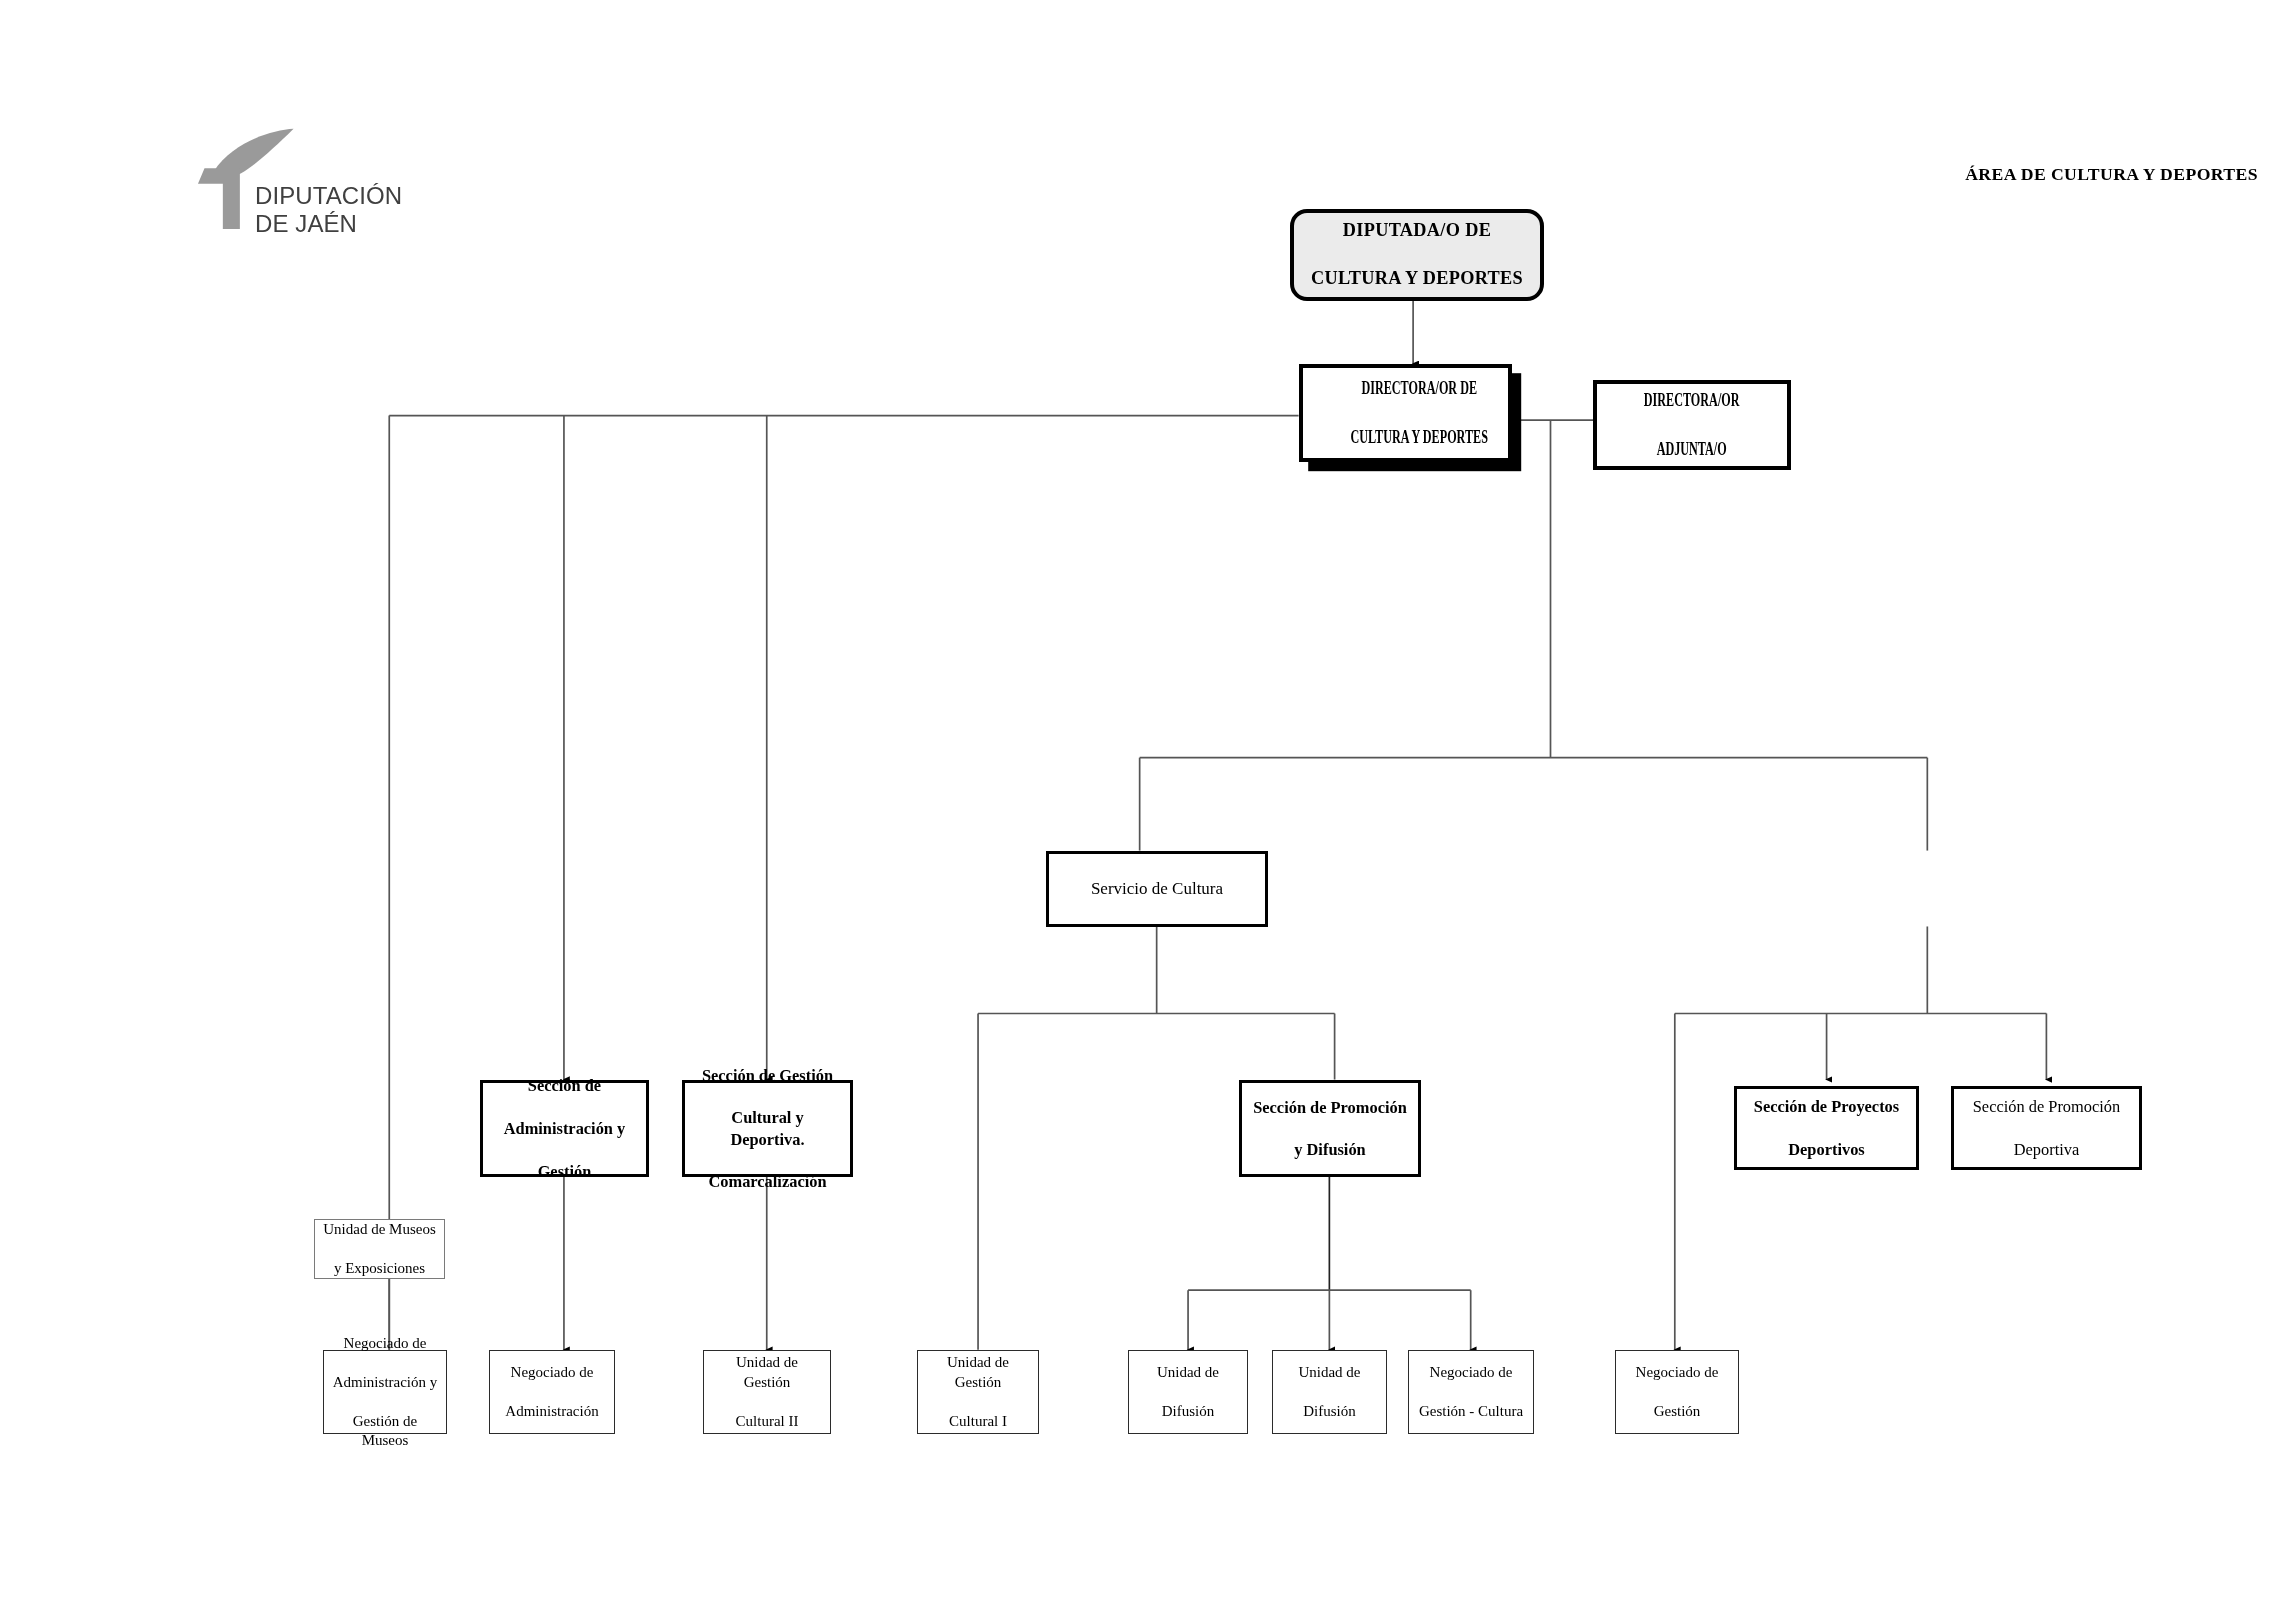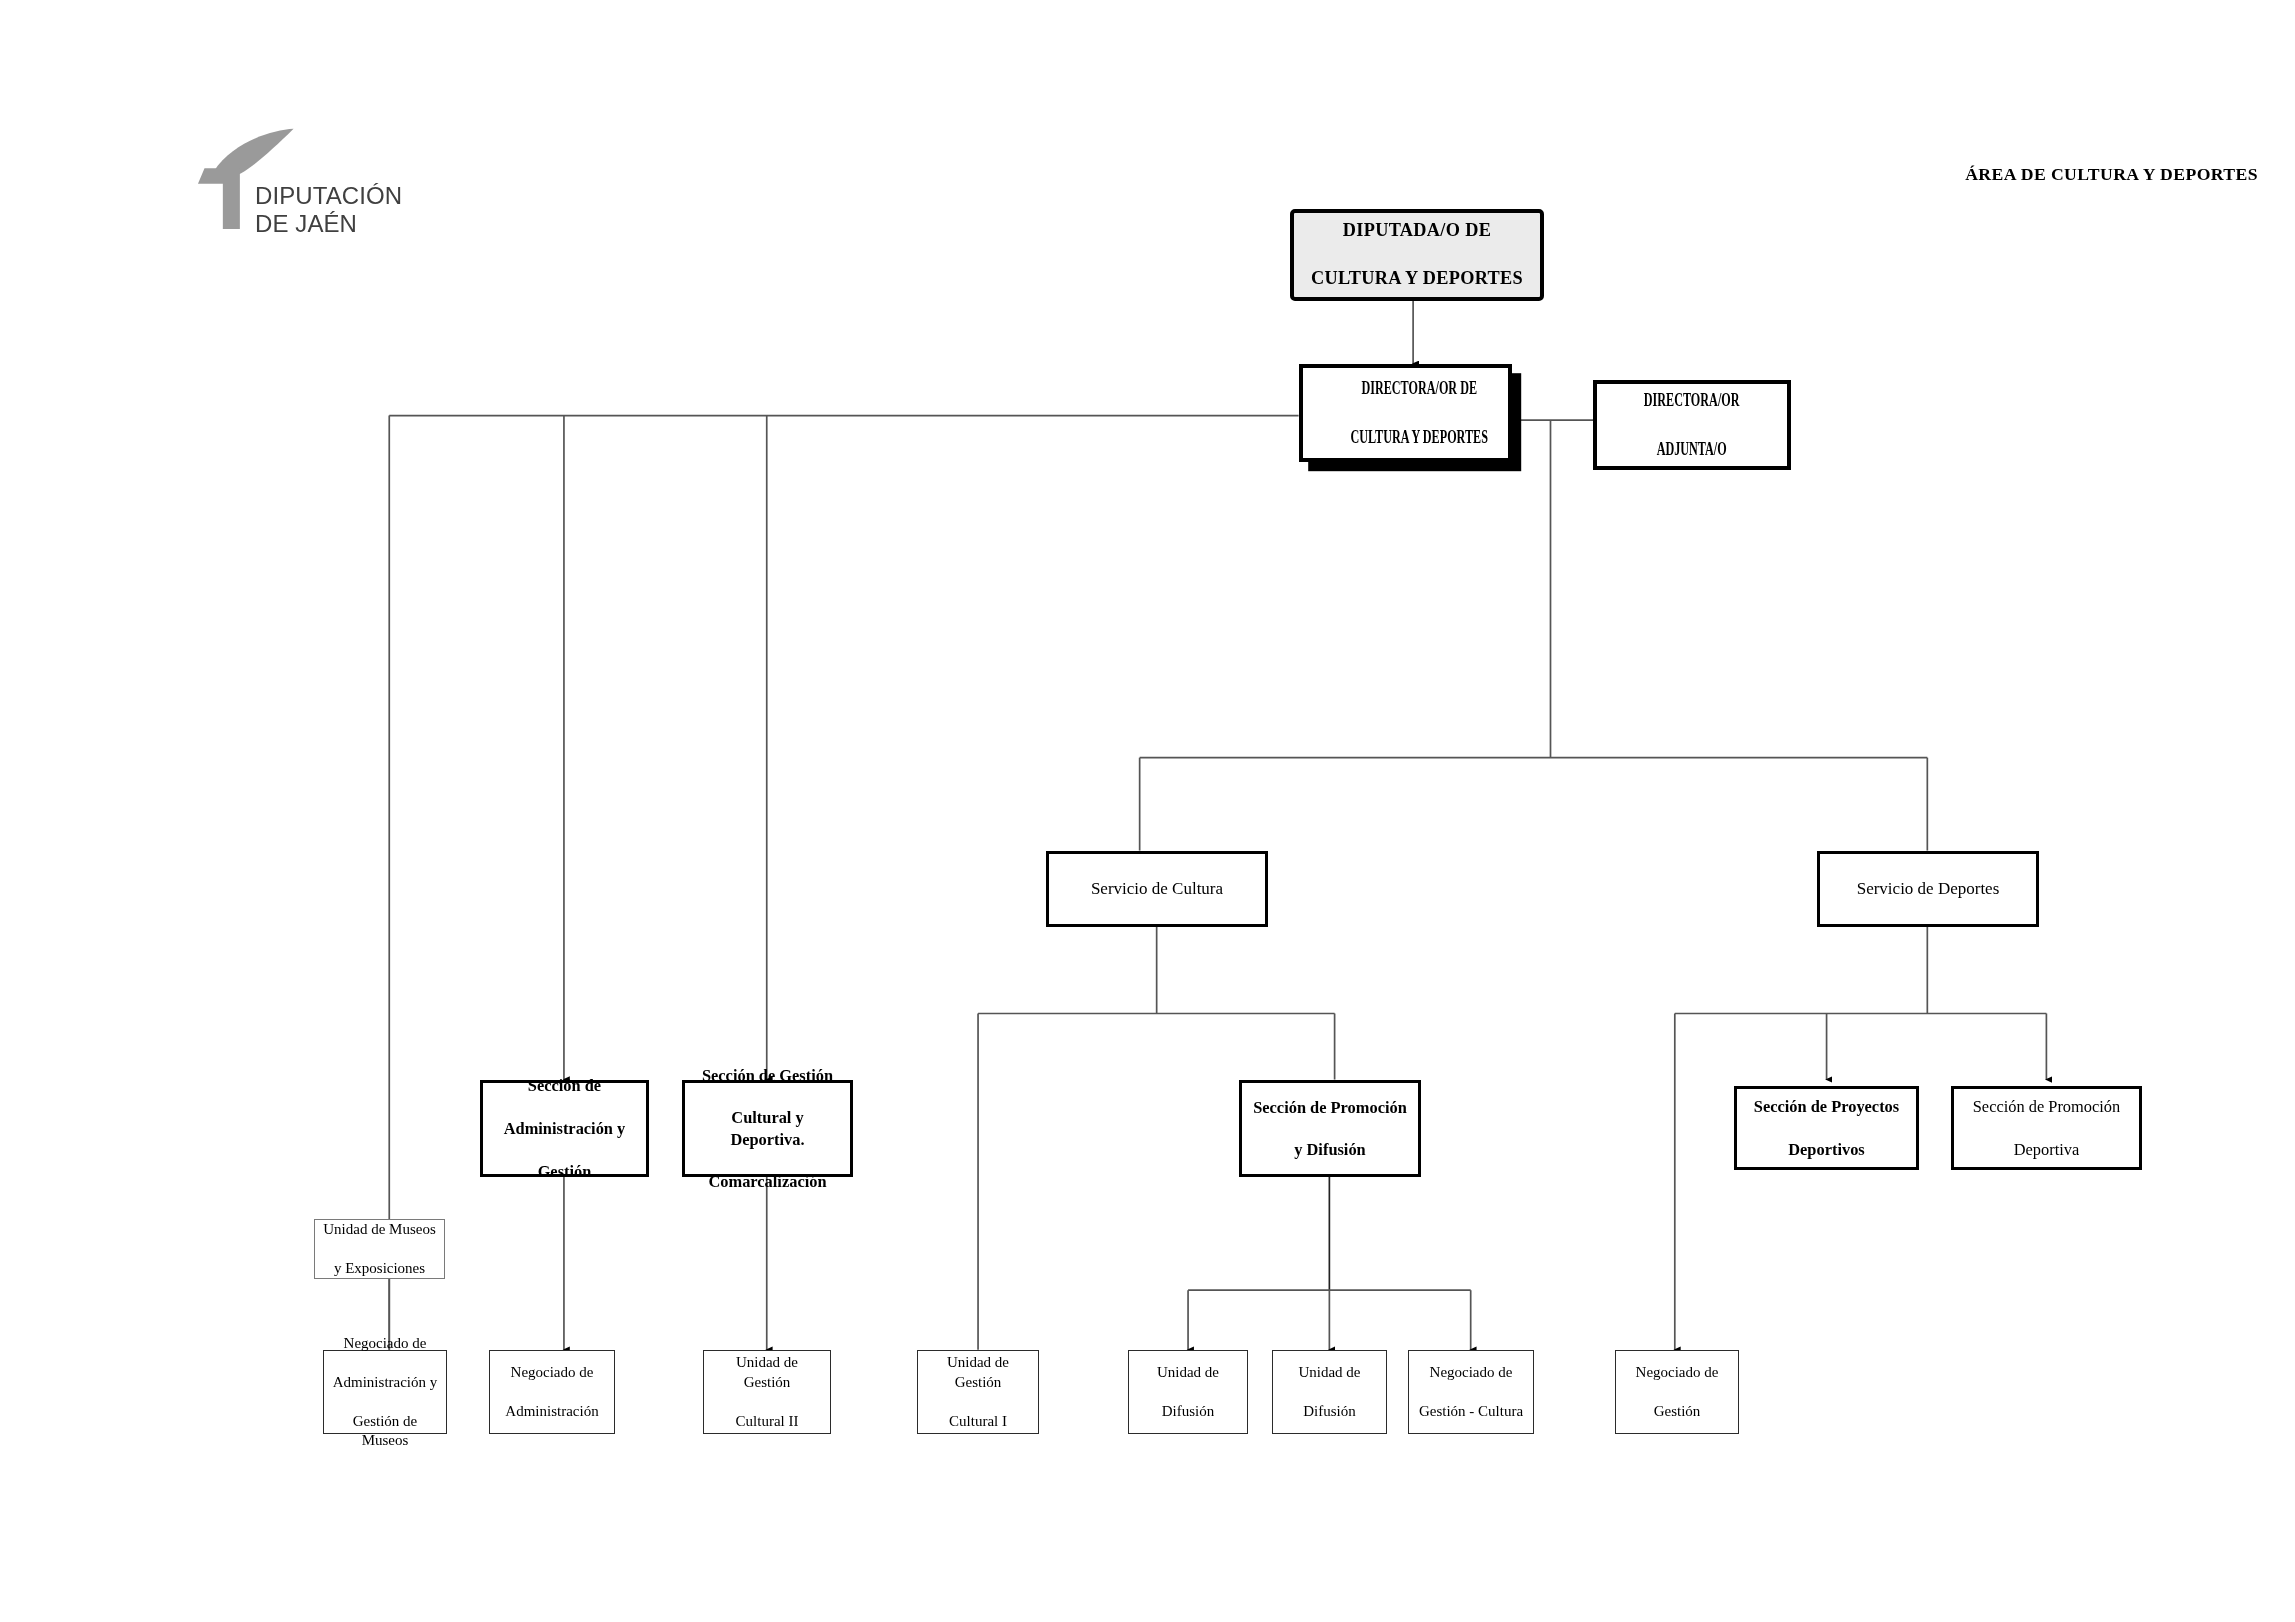--- a/index.html
+++ b/index.html
@@ -17,21 +17,21 @@
   .node{
     position:absolute;box-sizing:border-box;
     display:flex;align-items:center;justify-content:center;
     text-align:center;line-height:1.30;color:#000;
     background:#ffffff;
   }
   .node span{display:block;padding:0 3.9px;}
 
   
   .t0{
-    border:4.6px solid #000;border-radius:5px;
+    border:4.6px solid #000;border-radius:17px;
     background:#ebebeb;font-weight:bold;font-size:18.3px;letter-spacing:0.3px;
   }
   
   .t1{
     border:4.6px solid #000;font-weight:bold;font-size:19px;
     letter-spacing:0px;
   }
   .t1 span{transform:scaleX(.80);transform-origin:center;white-space:nowrap;}
   
   .shadowed{box-shadow:9.2px 9.2px 0 0 #000;padding-left:28px;}
@@ -136,23 +136,20 @@
   </div>
 
   <div class="node t1" style="left:1593px;top:380px;width:198px;height:90px;">
     <span><span>DIRECTORA/OR</span><br><span>ADJUNTA/O</span></span>
   </div>
 
   <div class="node t2" style="left:1046px;top:851px;width:222px;height:76px;">
     <span>Servicio de Cultura</span>
   </div>
 
-  <div class="node t2" style="left:1817px;top:851px;width:222px;height:76px;">
-    <span>Servicio de  Deportes</span>
-  </div>
 
   <div class="node t3" style="left:480px;top:1080px;width:169px;height:97px;">
     <span><span>Sección de</span><br><span>Administración y</span><br><span>Gestión</span></span>
   </div>
 
   <div class="node t3" style="left:682px;top:1080px;width:171px;height:97px;">
     <span><span>Sección de Gestión</span><br><span>Cultural y Deportiva.</span><br><span>Comarcalización</span></span>
   </div>
 
   <div class="node t3" style="left:1239px;top:1080px;width:182px;height:97px;">

